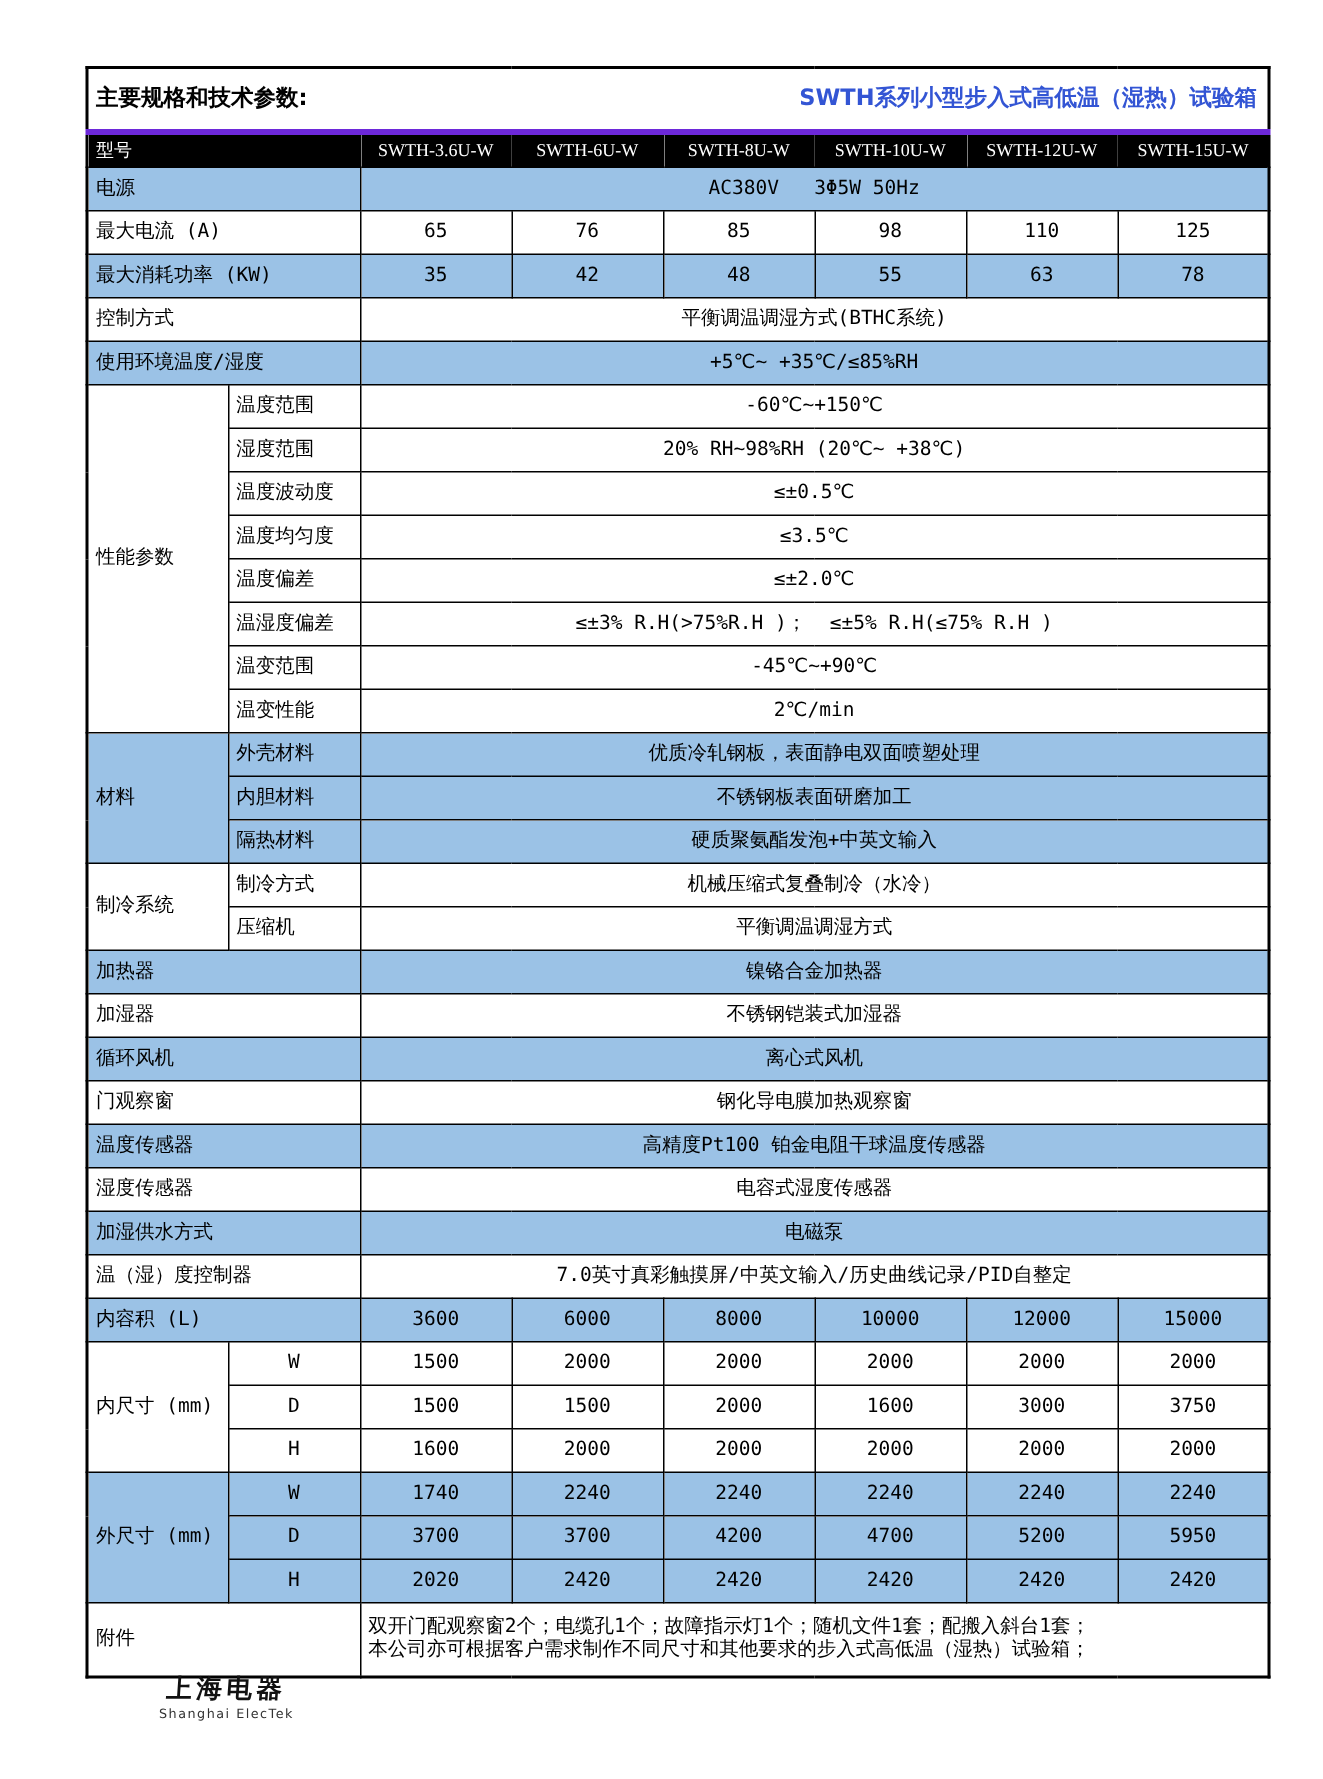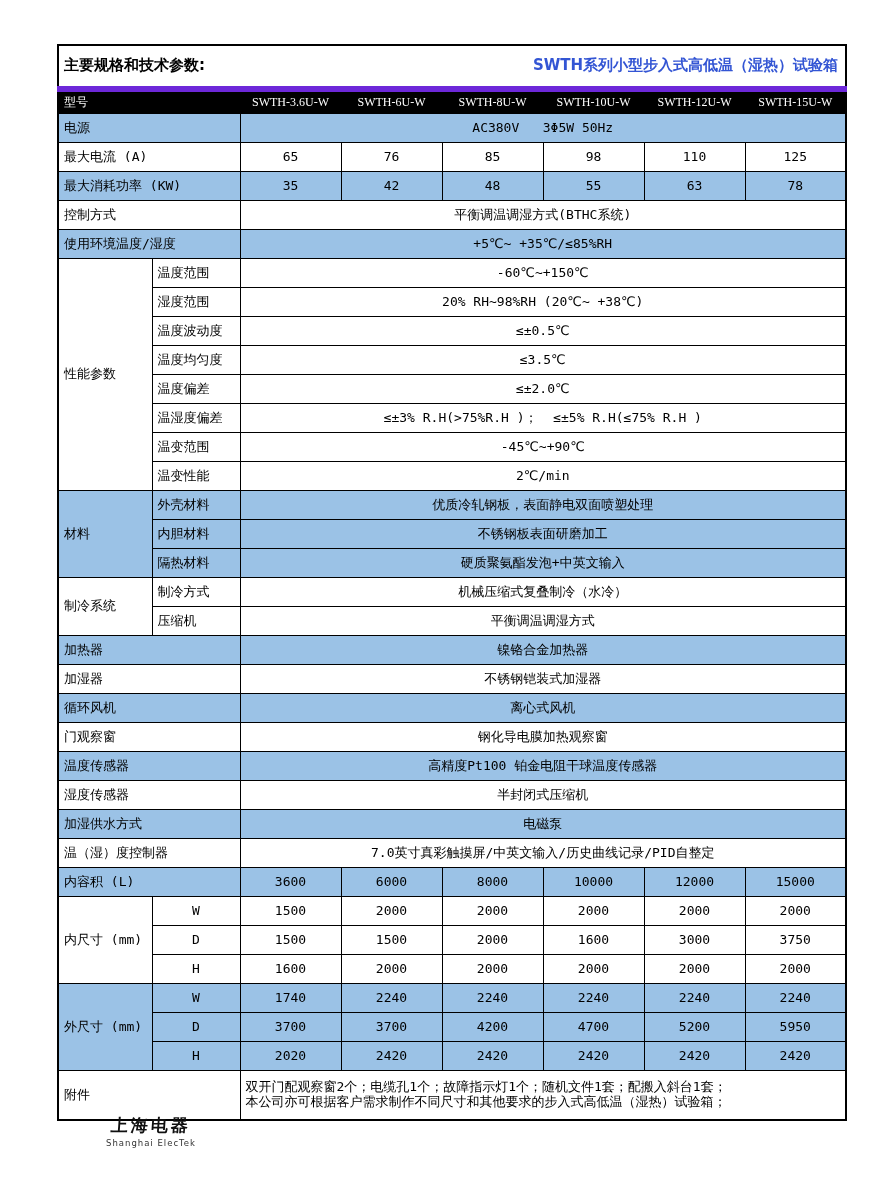--- a/index.html
+++ b/index.html
@@ -29,21 +29,21 @@
     vertical-align:middle;
     overflow:hidden;
   }
   td.blue{background:var(--row-blue);}
   td.lab{text-align:left;margin-top:40px;}
   td.val{text-align:center;white-space:pre-wrap;}
   td.val.left{text-align:left;}
   td.c{text-align:center;}
 
   
-  tr.hdr td{height:38px;border-bottom:6px solid #6d28d9;margin-top:32px;}
+  tr.hdr td{height:38px;border-bottom:4px solid #6d28d9;margin-top:32px;}
   .hdr-flex{display:flex;justify-content:space-between;align-items:center;width:100%;}
   .hdr-left{font-family:"DejaVu Sans",sans-serif;font-weight:bold;font-size:15px;color:#000;}
   .hdr-right{font-family:"DejaVu Sans",sans-serif;font-weight:bold;font-size:15px;color:var(--accent);padding-right:2px;}
 
   
   tr.model td{
     background:#000;color:#fff;height:19px;
     font-size:12px;border-color:#000;
   }
   tr.model td.val{white-space:nowrap;padding:1px 2px;font-family:Liberation Serif, serif;}
@@ -198,21 +198,21 @@
         <tr>
           <td class="lab" colspan="2">门观察窗</td>
           <td class="val" colspan="6">钢化导电膜加热观察窗</td>
         </tr>
         <tr>
           <td class="lab blue" colspan="2">温度传感器</td>
           <td class="val blue" colspan="6">高精度Pt100 铂金电阻干球温度传感器</td>
         </tr>
         <tr>
           <td class="lab" colspan="2">湿度传感器</td>
-          <td class="val" colspan="6">半封闭式压缩机</td>
+          <td class="val" colspan="6">电容式湿度传感器</td>
         </tr>
         <tr>
           <td class="lab blue" colspan="2">加湿供水方式</td>
           <td class="val blue" colspan="6">电磁泵</td>
         </tr>
         <tr>
           <td class="lab" colspan="2">温（湿）度控制器</td>
           <td class="val" colspan="6">7.0英寸真彩触摸屏/中英文输入/历史曲线记录/PID自整定</td>
         </tr>
         <tr>

